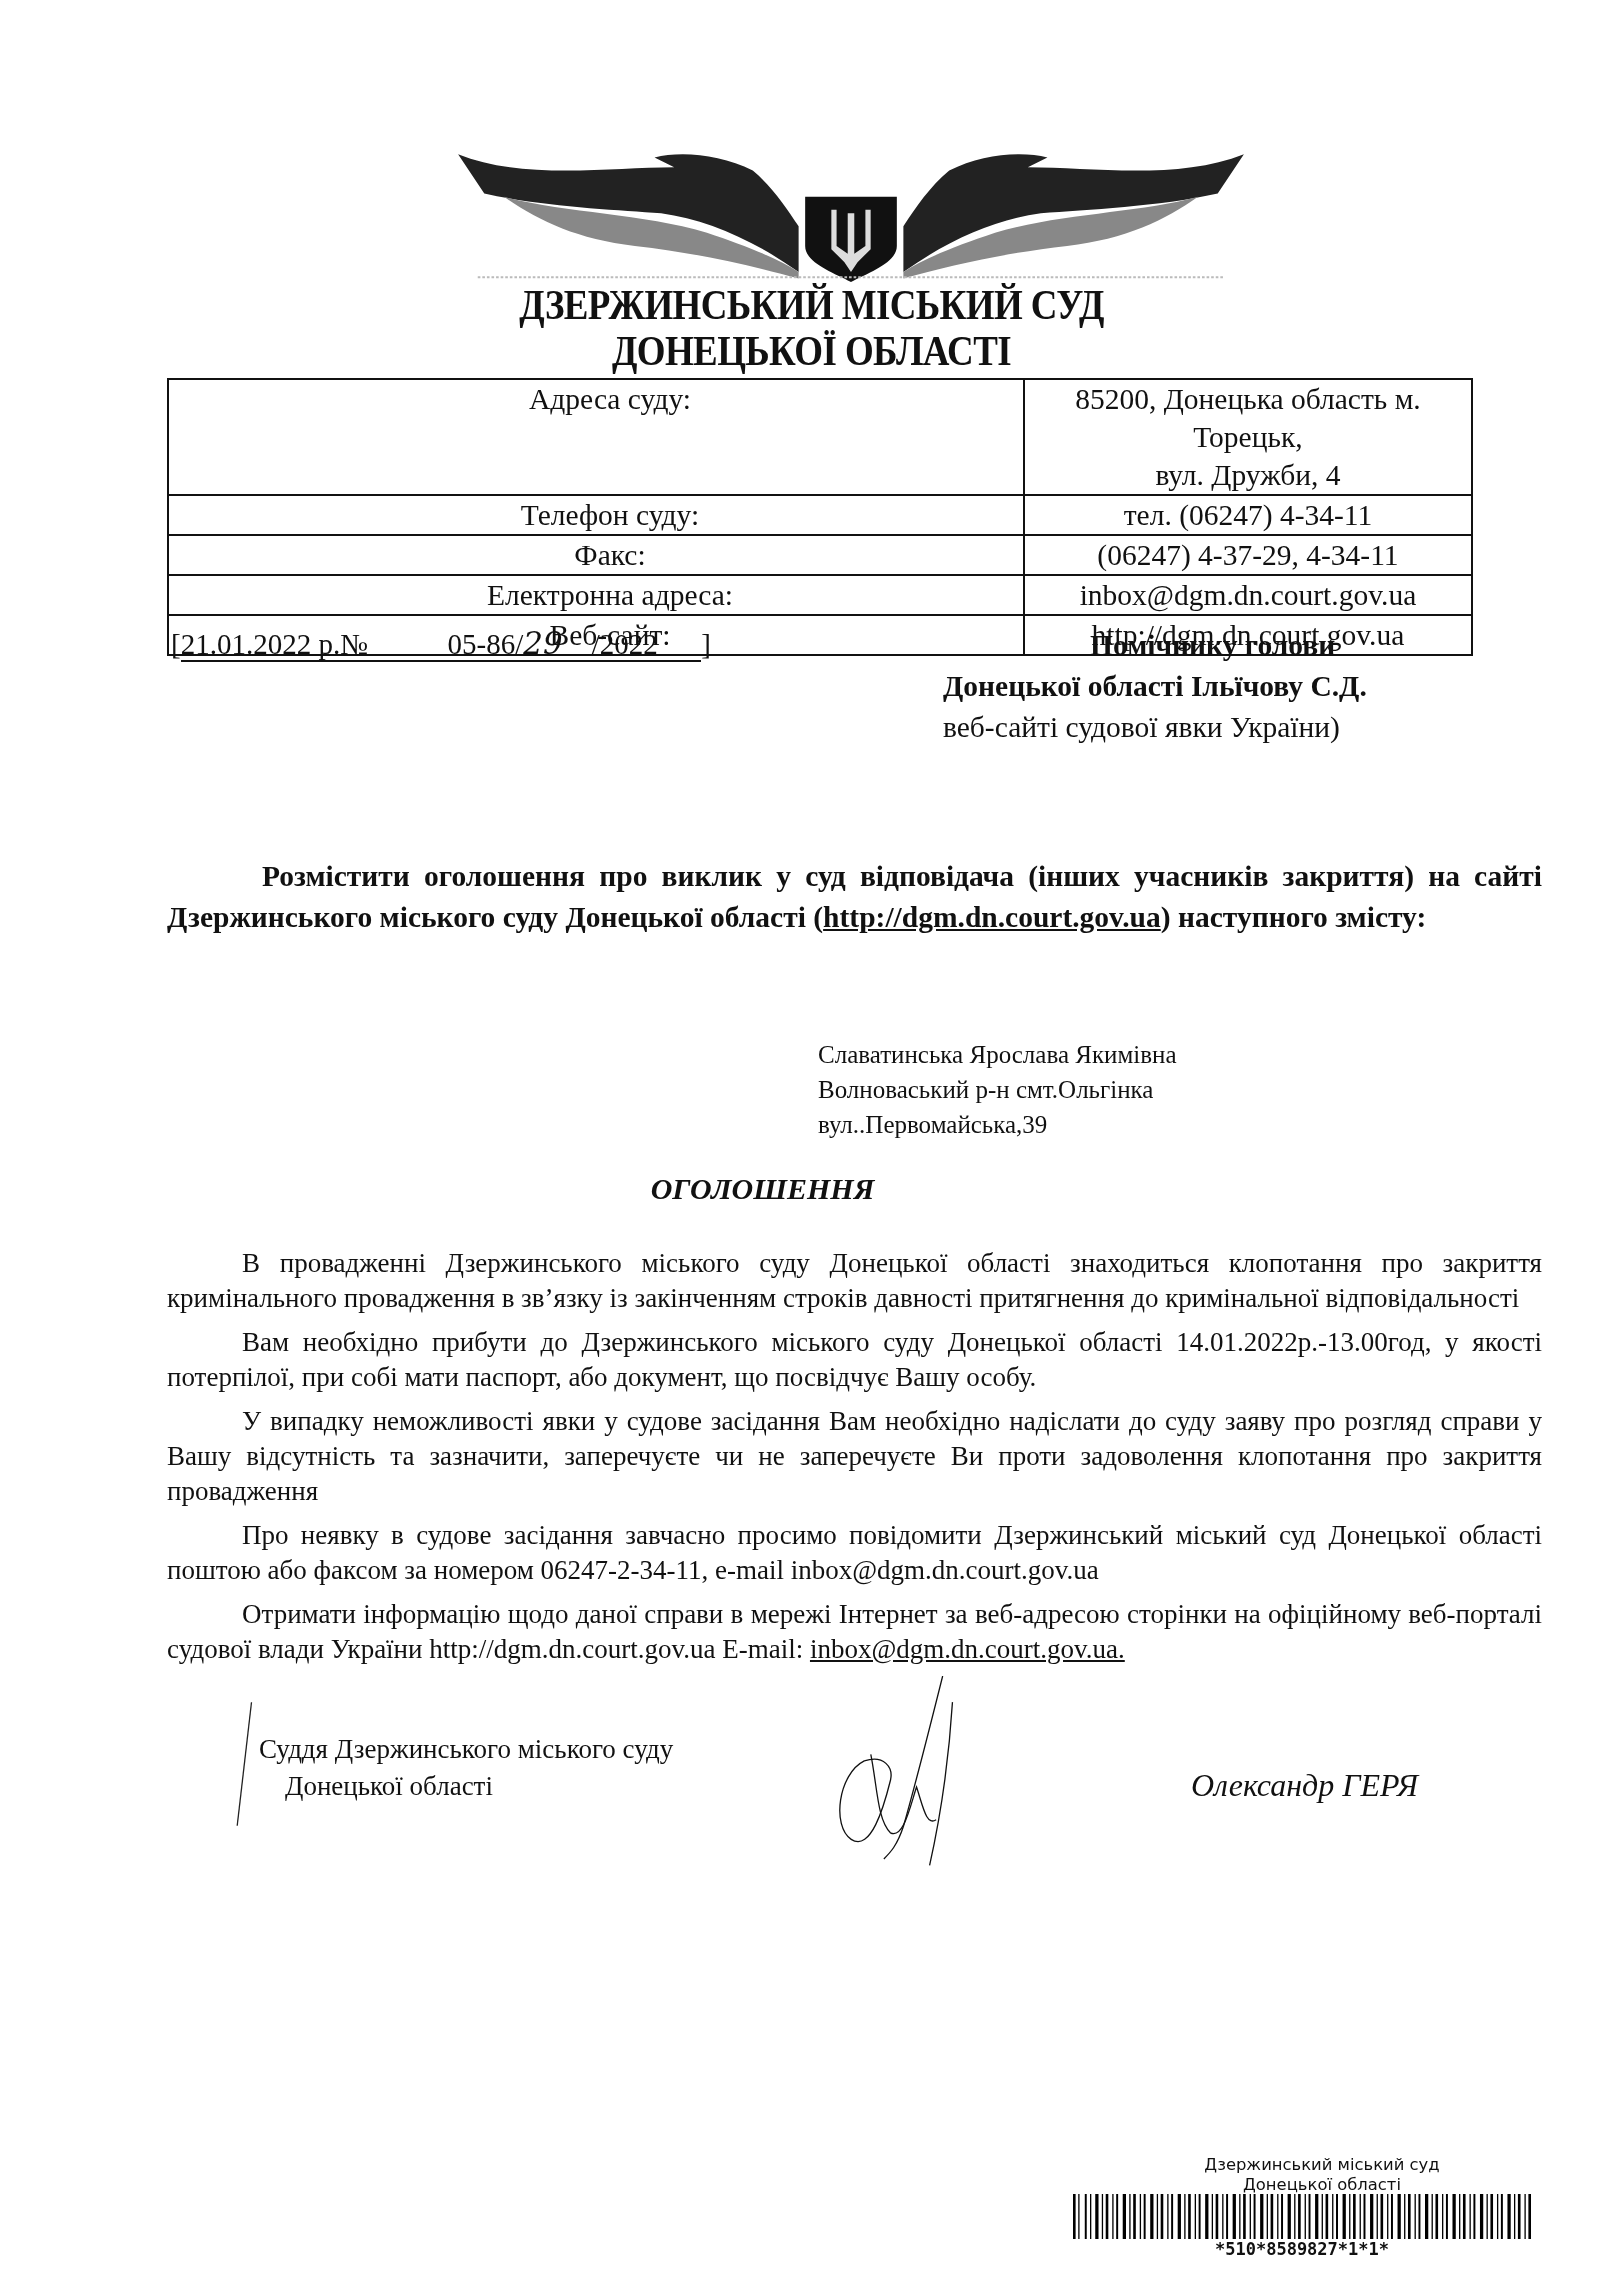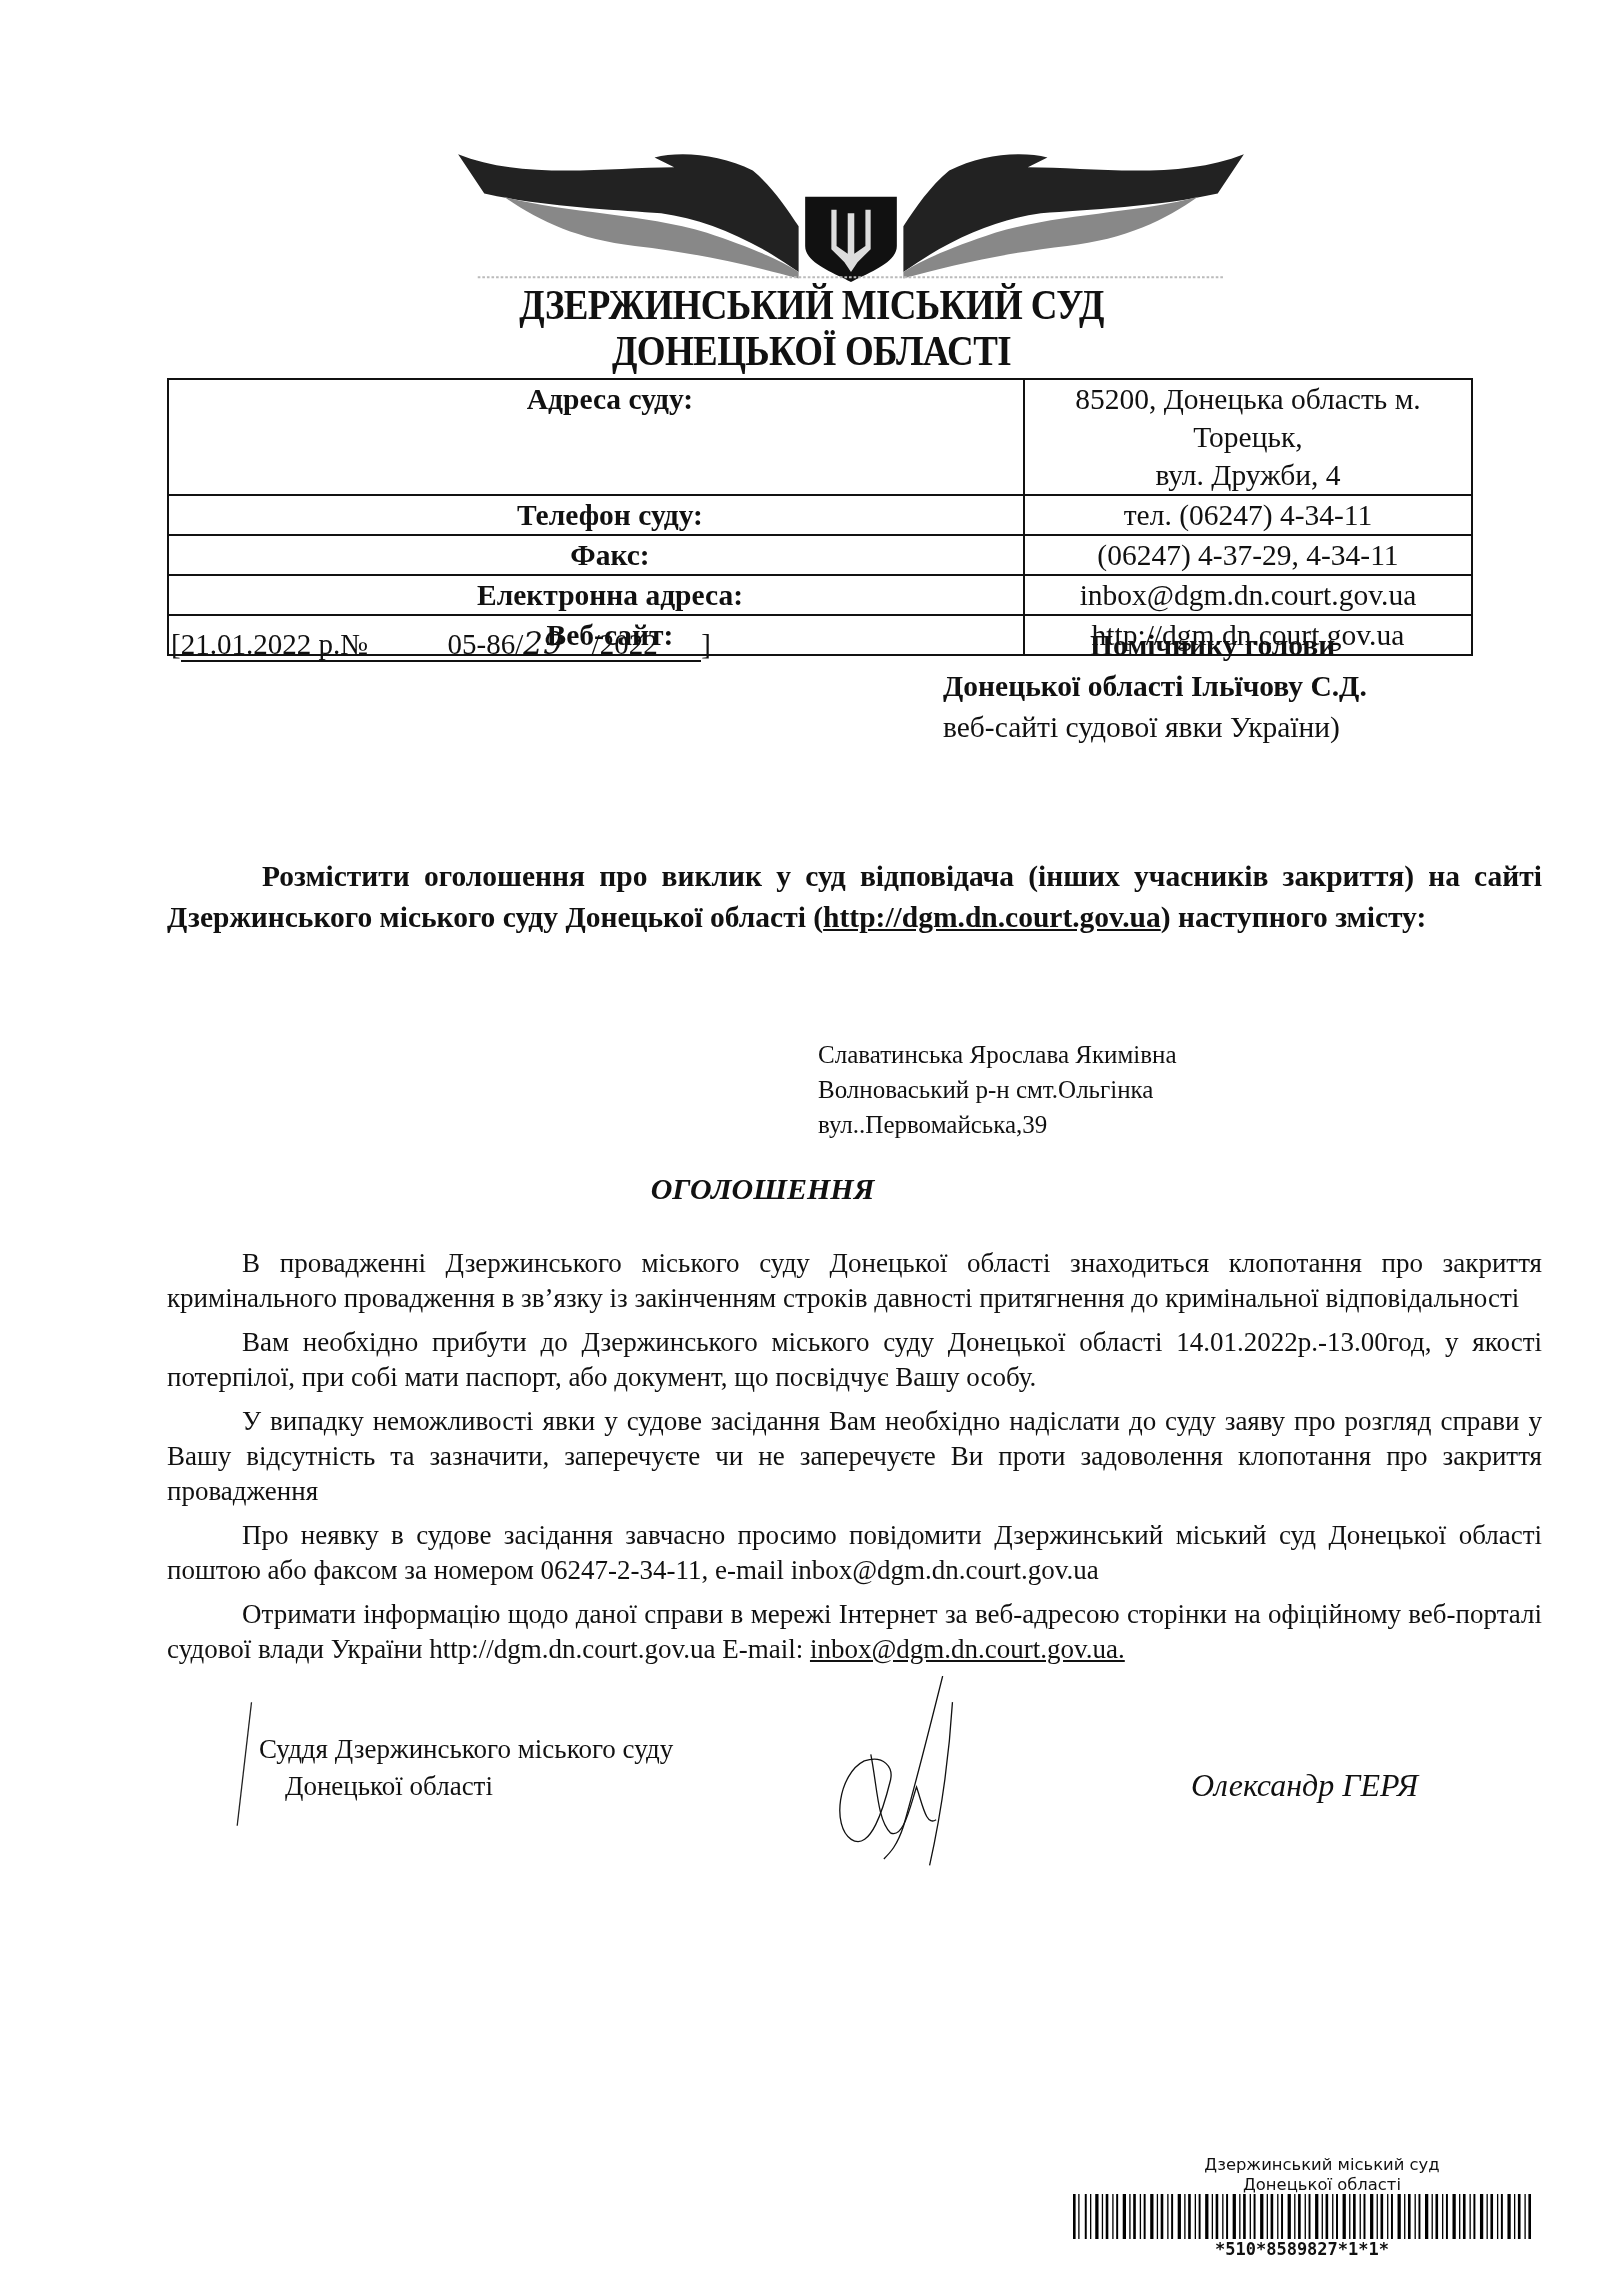--- a/index.html
+++ b/index.html
@@ -4,21 +4,21 @@
 <style>
   html, body { margin:0; padding:0; background:#ffffff; }
   body { width:1623px; height:2295px; position:relative; overflow:hidden; font-family:"Liberation Serif", "DejaVu Serif", serif; color:#111; }
   .abs { position:absolute; }
   .emblem { left:445px; top:141px; width:812px; height:141px; }
   .title { left:0; width:1623px; text-align:center; font-weight:bold; font-size:42px; letter-spacing:-0.7px; transform:scaleX(0.88); transform-origin:center; }
   .t1 { top:281px; }
   .t2 { top:327px; }
   table.info { position:absolute; left:167px; top:378px; width:1306px; border-collapse:collapse; }
   table.info td { border:2.6px solid #111; font-size:29.5px; text-align:center; vertical-align:top; padding:0 3.9px; line-height:38px; }
-  table.info td.lbl { width:818px; font-weight:bold;padding-left:32px; }
+  table.info td.lbl { width:818px; font-weight:normal;padding-left:32px; }
   table.info td.val { font-weight:normal; }
   .dateline { left:171px; top:625px; font-size:29px; white-space:pre; }
   .dateline .u { border-bottom:2.6px solid #111;text-align:right; }
   .hand { font-family:"DejaVu Serif", serif; font-style:italic; font-size:31px; }
   .addressee { left:943px; top:625px; width:589px; font-size:29.5px; line-height:41px; }
   .addressee .b { font-weight:bold; }
   .instr { left:167px; top:856px; width:1375px; font-size:29.5px; line-height:41px; font-weight:bold; text-align:justify; }
   .instr .ind { display:inline-block; width:95px; }
   .instr .link { text-decoration:underline; }
   .recip { left:818px; top:1037px; font-size:25px; line-height:35px; }

